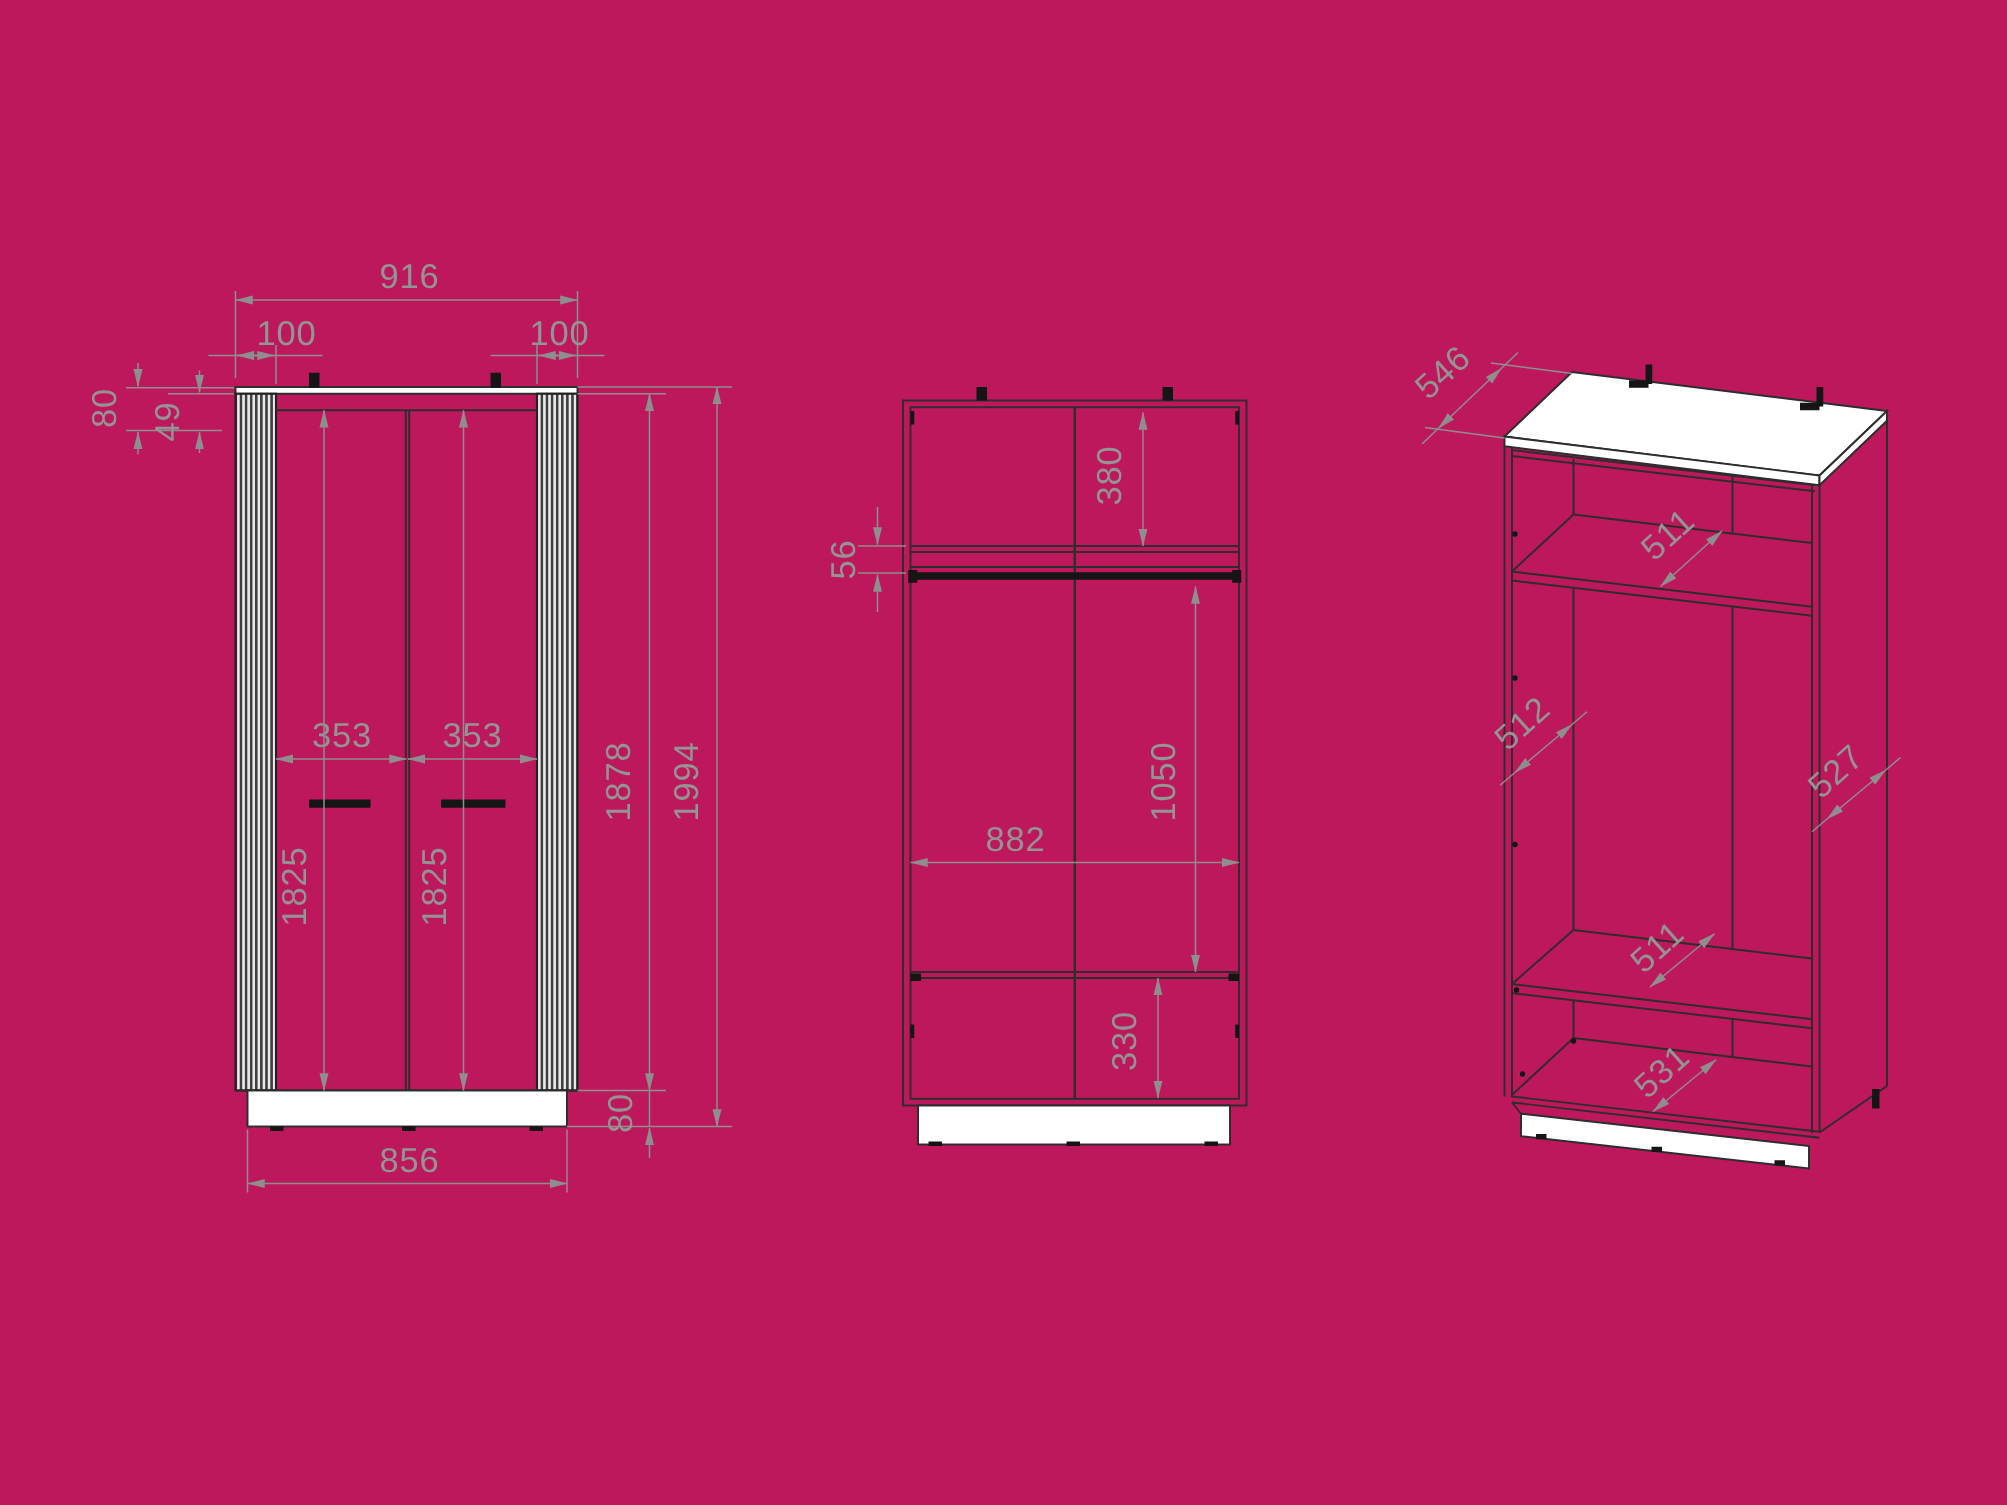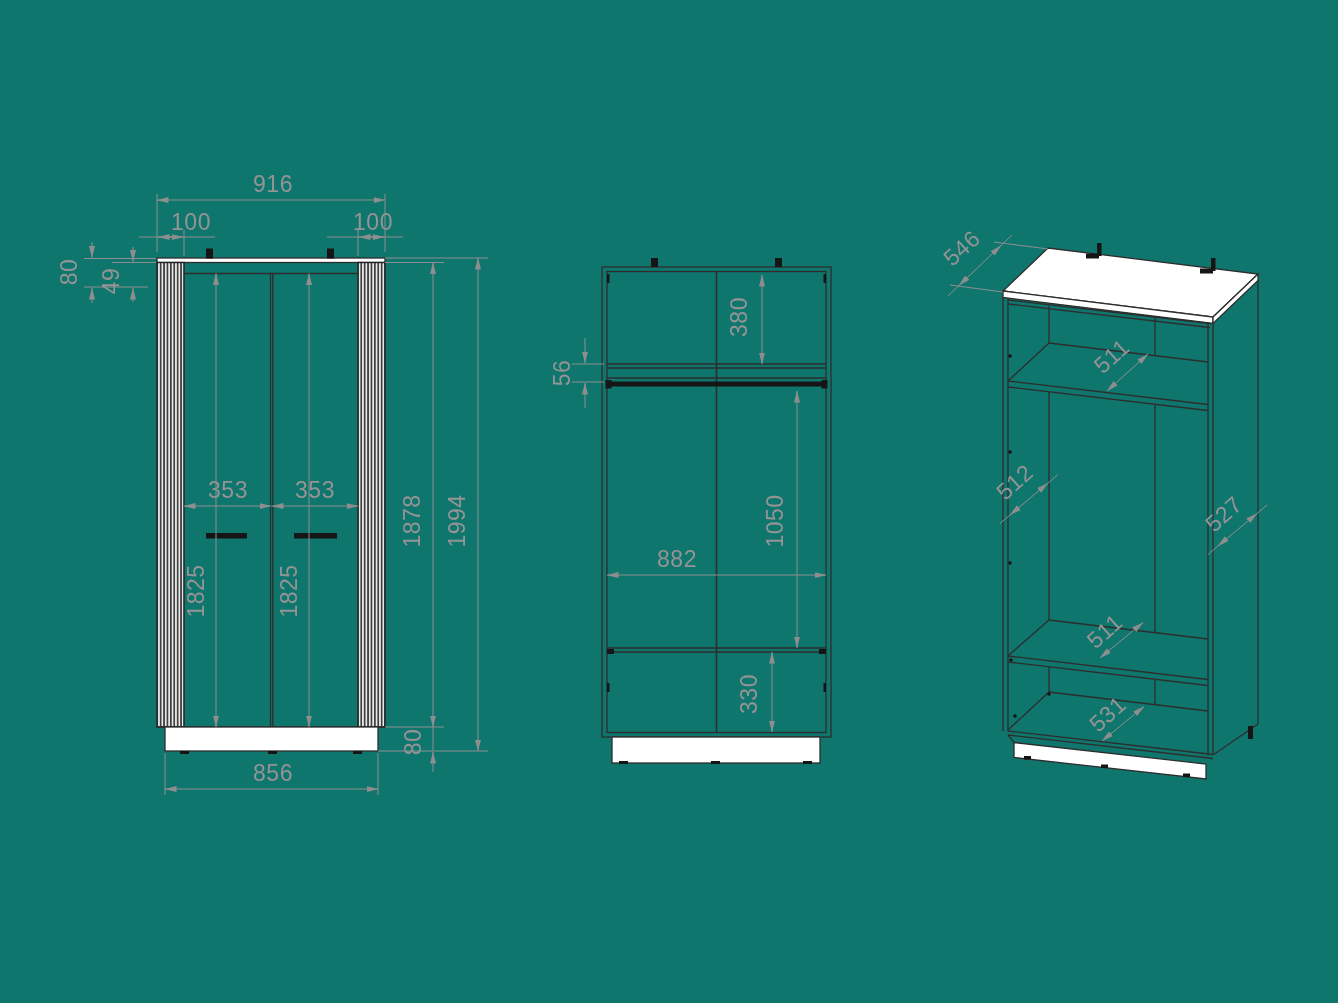--- a/index.html
+++ b/index.html
@@ -1,16 +1,16 @@
 <!DOCTYPE html>
 <html><head>
 <meta charset="utf-8">
 <style>
   html,body{margin:0;padding:0;background:#ffffff;}
-  .stage{position:relative;width:1338px;height:1003px;background:#0f766e;overflow:hidden;}
+  .stage{position:relative;width:1338px;height:1003px;background:#be185d;overflow:hidden;}
   .s  {stroke:#2d2d2d;stroke-width:1.3;fill:none;}
   .s2 {stroke:#2d2d2d;stroke-width:1.6;fill:none;}
   .sf {stroke:#2d2d2d;stroke-width:1.3;fill:#ffffff;}
   .slat{stroke:#222;stroke-width:1.4;}
   .hv {fill:#151515;stroke:none;}
   .d  {stroke:#8e8e8e;stroke-width:1;fill:none;}
   .dt {fill:#949494;font-family:"Liberation Sans",sans-serif;font-size:23px;letter-spacing:.5px;}
   text.dt{text-anchor:middle;}
 </style>
 </head>

